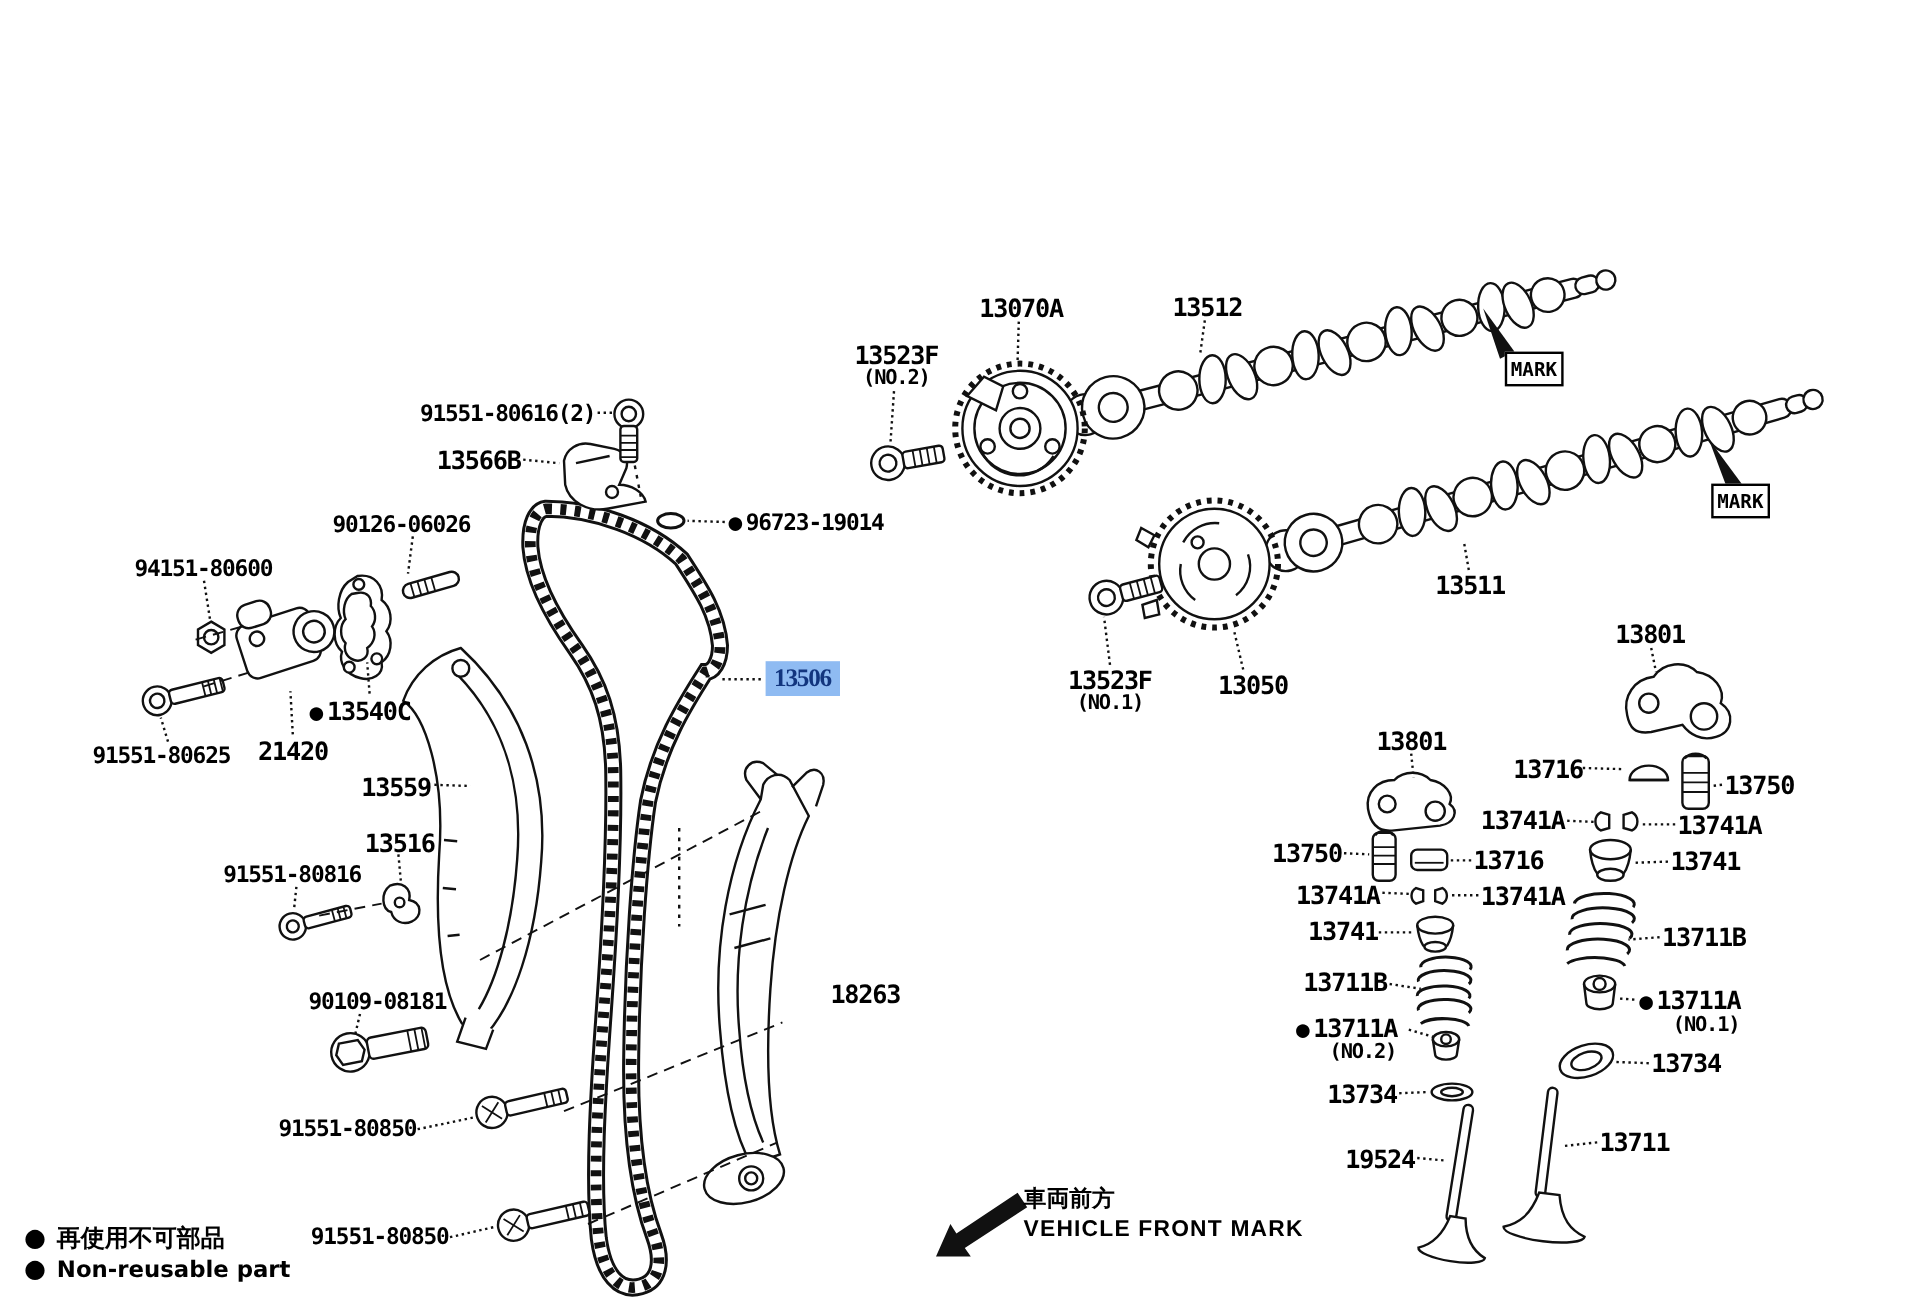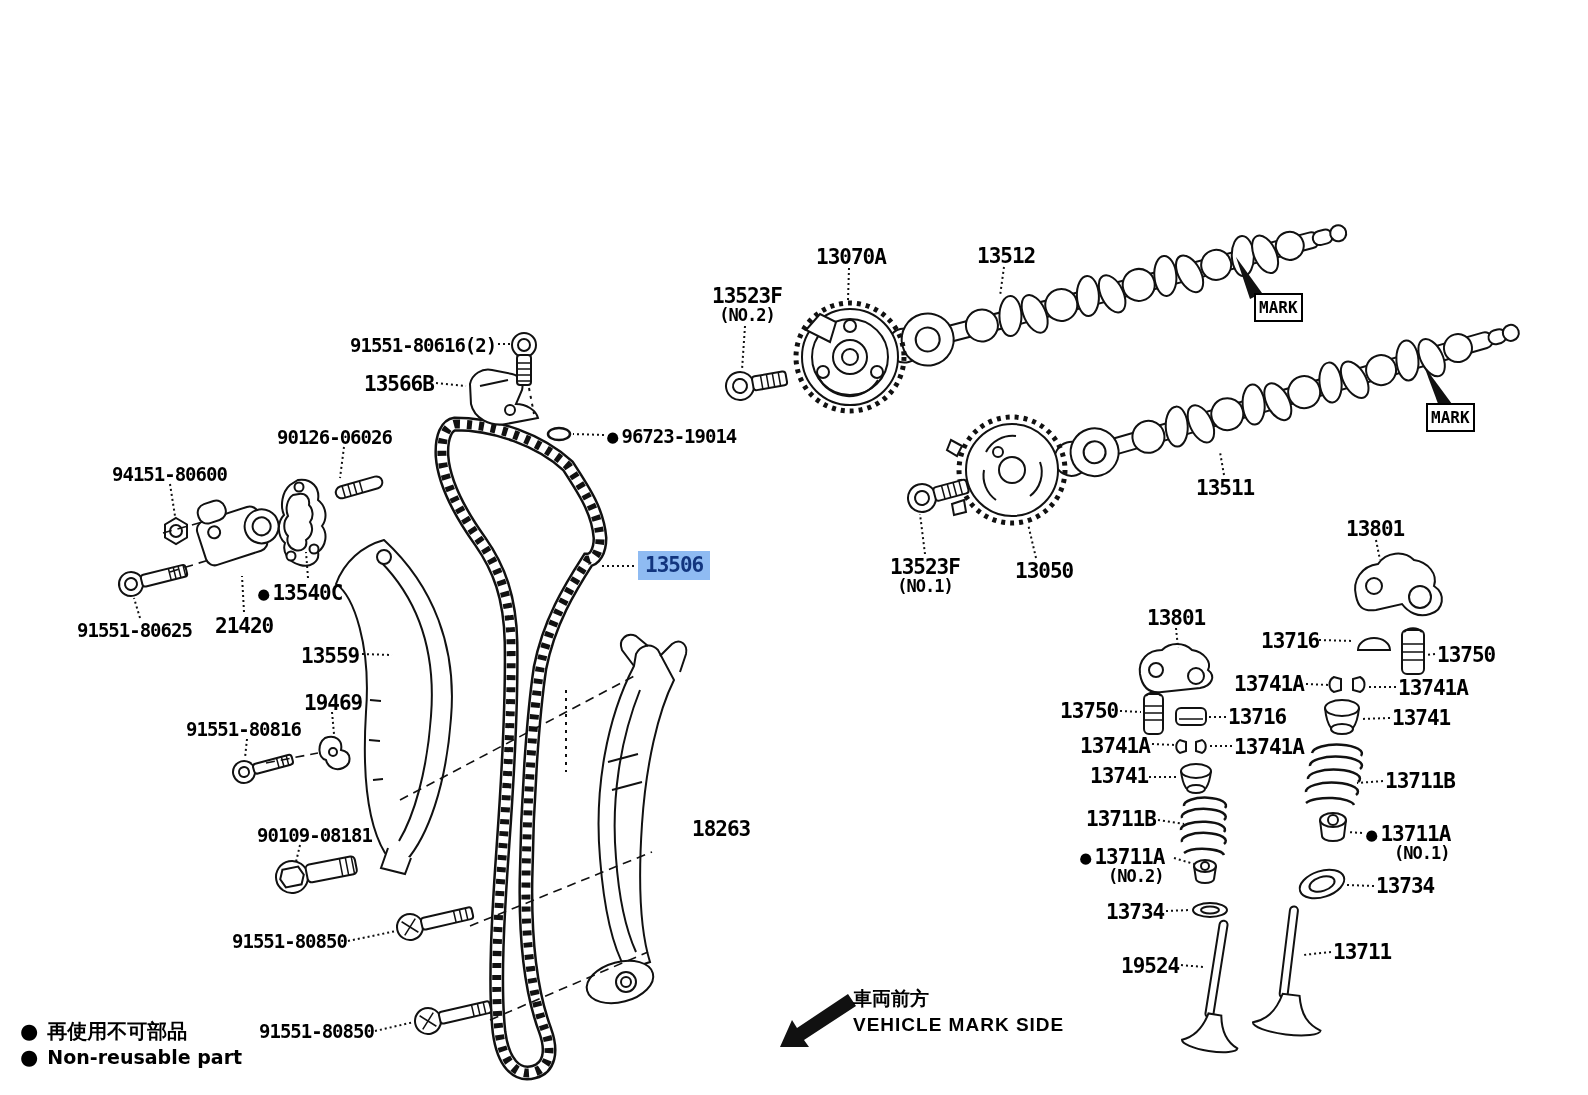--- a/index.html
+++ b/index.html
@@ -27,20 +27,21 @@
     font-size:17px;
     letter-spacing:-1px;
     text-align:center;
   }
   .pnote.indent { text-align:left; margin-left:28px; }
   .blt { margin-right:4px; font-size:19px; }
   .hl {
     background:#8FBBF2;
     color:#12357E;
     padding:3px 7px 4px 7px;
+    font-family:Liberation Serif, serif;
   }
   .markbox {
     position:absolute;
     border:2px solid #000;
     background:#fff;
     font:700 16px "DejaVu Sans Mono", monospace;
     padding:3px 3px;
     z-index:5;
   }
   .legend {
@@ -471,21 +472,21 @@
 <div class="plabel" style="left:258px;top:582px">
   <span class="blt">●</span><span>13540C</span>
 </div>
 
 <div class="plabel" style="left:215px;top:615px">21420</div>
 
 <div class="plabel long" style="left:77px;top:621px">91551-80625</div>
 
 <div class="plabel" style="left:301px;top:645px">13559</div>
 
-<div class="plabel" style="left:304px;top:692px">19469</div>
+<div class="plabel" style="left:304px;top:692px">13516</div>
 
 <div class="plabel long" style="left:186px;top:720px">91551-80816</div>
 
 <div class="plabel hl" style="left:638px;top:551px">13506</div>
 
 <div class="plabel" style="left:890px;top:556px">
   <span>13523F</span>
   <span class="pnote">(NO.1)</span>
 </div>
 
@@ -537,17 +538,17 @@
 <div class="plabel" style="left:1333px;top:941px">13711</div>
 
 <div class="legend" style="left:20px;top:1018px">
   <span class="dot">●</span><span>再使用不可部品</span>
 </div>
 <div class="legend" style="left:20px;top:1045px;font-size:19px">
   <span class="dot">●</span><span>Non-reusable part</span>
 </div>
 
 <div class="front-jp" style="left:853px;top:986px">車両前方</div>
-<div class="front-en" style="left:853px;top:1014px">VEHICLE MARK SIDE</div>
+<div class="front-en" style="left:853px;top:1014px">VEHICLE FRONT MARK</div>
 
 <div class="diagcode" style="left:1474px;top:1066px">132208C</div>
 
 </div>
 
 </body></html>

